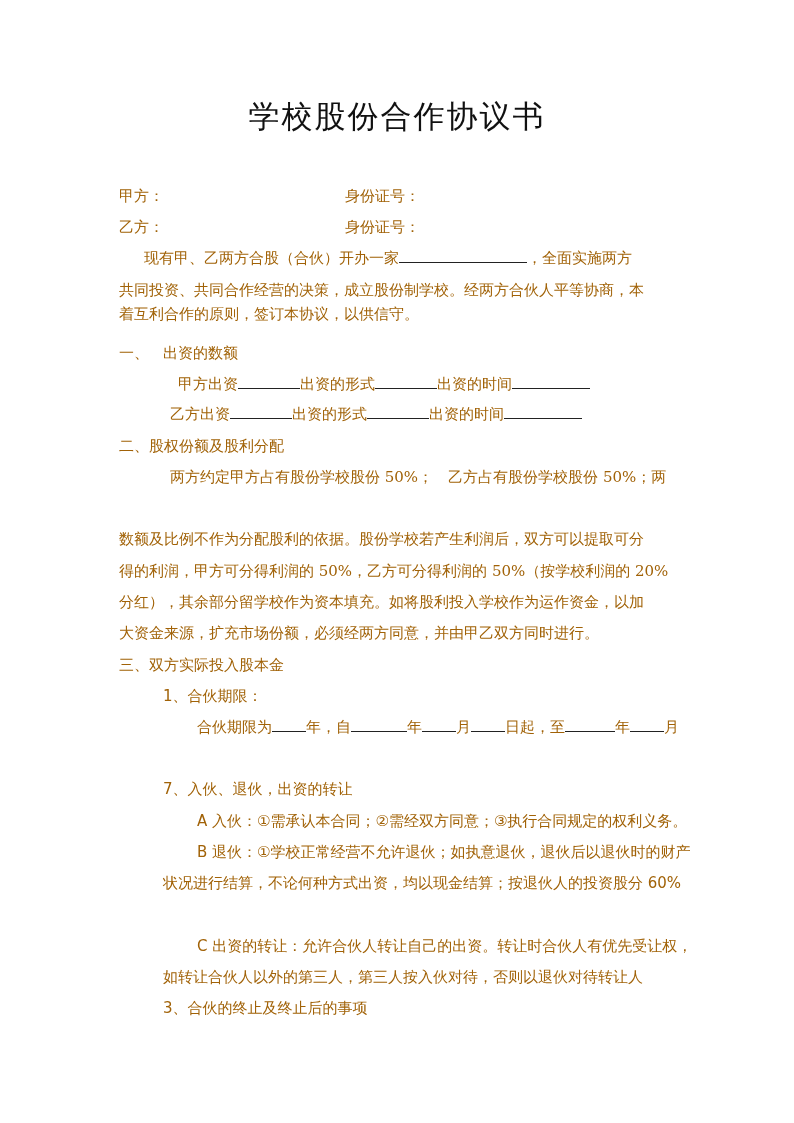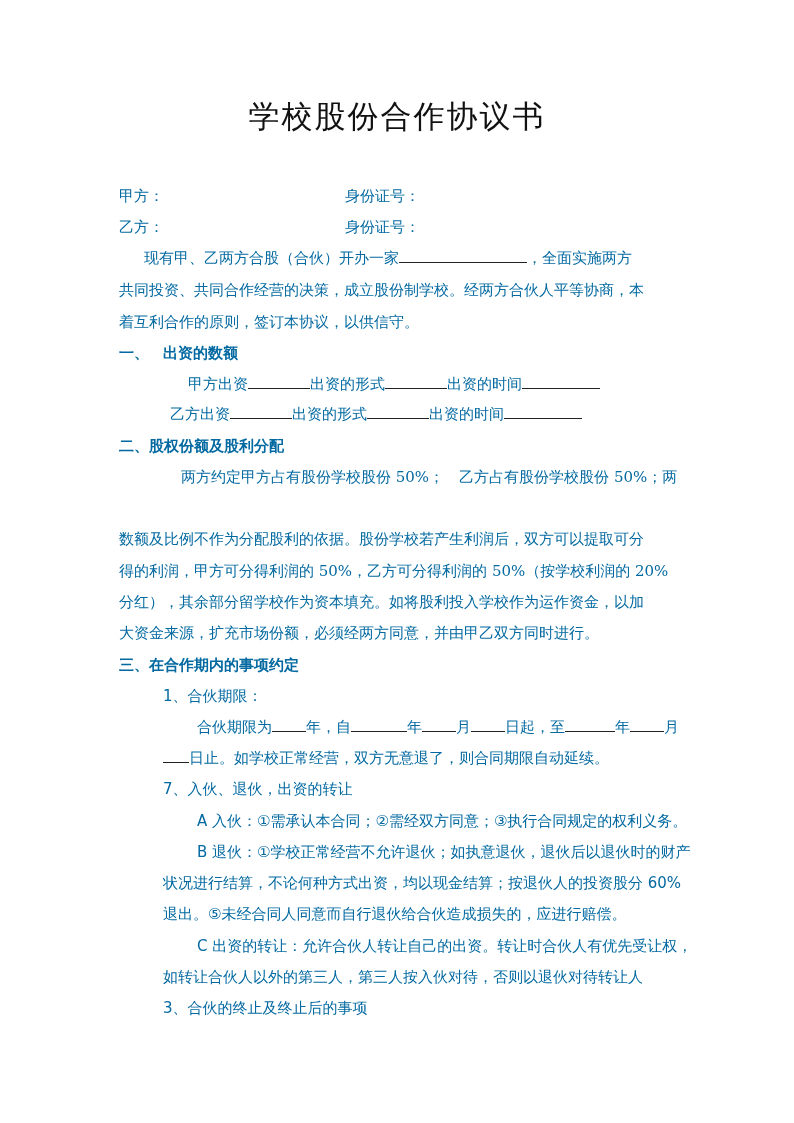--- a/index.html
+++ b/index.html
@@ -2,23 +2,23 @@
 <html><head>
   <meta charset="utf-8">
   <style>
     html, body { margin: 0; padding: 0; background: #ffffff; }
     body { width: 794px; height: 1123px; position: relative; overflow: hidden;
            font-family: "DejaVu Serif", "Liberation Serif", serif; color: #111; }
     .page { position: absolute; left: 0; top: 0; width: 794px; height: 1005px; background: #fff; }
     .title { position: absolute; left: 0; top: 96px; width: 794px; text-align: center;
              font-size: 31px; font-weight: normal; letter-spacing: 2px; color: #111;
              font-family: "DejaVu Sans", "Liberation Sans", sans-serif; }
-    .line { position: absolute; left: 119px; font-size: 15px; line-height: 20px; white-space: nowrap; color: #0369a1; }
+    .line { position: absolute; left: 119px; font-size: 15px; line-height: 20px; white-space: nowrap; color: #a16207; }
     .sans { font-family: "DejaVu Sans", "Liberation Sans", sans-serif; margin-left: 44px; }
-    .bold { font-weight: bold; }
+    .bold { font-weight: normal; }
     .blank { display: inline-block; border-bottom: 1px solid #222; height: 14px; vertical-align: baseline; }
     .party-id { position: absolute; left: 345px; }
   </style>
 </head>
 <body>
 
 <div class="page">
 
   <div class="title">学校股份合作协议书</div>
 
@@ -29,50 +29,46 @@
 
   <div class="line" style="top:217px;">
     <span>乙方：</span>
   </div>
   <div class="line party-id" style="top:217px;">身份证号：</div>
 
   <div class="line" style="top:248px; left:144px;">
     <span>现有甲、乙两方合股（合伙）开办一家</span><span class="blank" style="width:128px;"></span><span>，全面实施两方</span>
   </div>
   <div class="line" style="top:280px;">共同投资、共同合作经营的决策，成立股份制学校。经两方合伙人平等协商，本</div>
-  <div class="line" style="top:312px;">着互利合作的原则，签订本协议，以供信守。</div>
+  <div class="line" style="top:304px;">着互利合作的原则，签订本协议，以供信守。</div>
 
   <div class="line bold" style="top:343px;">
     <span>一、</span><span style="display:inline-block;width:14px;"></span><span>出资的数额</span>
   </div>
-  <div class="line" style="top:374px; left:188px;">
+  <div class="line" style="top:374px; left:178px;">
     <span>甲方出资</span><span class="blank" style="width:62px;"></span><span>出资的形式</span><span class="blank" style="width:62px;"></span><span>出资的时间</span><span class="blank" style="width:78px;"></span>
   </div>
   <div class="line" style="top:404px; left:170px;">
     <span>乙方出资</span><span class="blank" style="width:62px;"></span><span>出资的形式</span><span class="blank" style="width:62px;"></span><span>出资的时间</span><span class="blank" style="width:78px;"></span>
   </div>
 
   <div class="line bold" style="top:436px;">二、股权份额及股利分配</div>
-  <div class="line" style="top:467px; left:170px;margin-left:11px;">两方约定甲方占有股份学校股份 50%；　乙方占有股份学校股份 50%；两</div>
+  <div class="line" style="top:467px; left:170px;">两方约定甲方占有股份学校股份 50%；　乙方占有股份学校股份 50%；两</div>
   <div class="line" style="top:529px;">数额及比例不作为分配股利的依据。股份学校若产生利润后，双方可以提取可分</div>
   <div class="line" style="top:561px;">得的利润，甲方可分得利润的 50%，乙方可分得利润的 50%（按学校利润的 20%</div>
   <div class="line" style="top:592px;">分红），其余部分留学校作为资本填充。如将股利投入学校作为运作资金，以加</div>
   <div class="line" style="top:623px;">大资金来源，扩充市场份额，必须经两方同意，并由甲乙双方同时进行。</div>
 
-  <div class="line bold" style="top:655px;">三、在合作期内的事项约定</div>
+  <div class="line bold" style="top:655px;">三、双方实际投入股本金</div>
   <div class="line sans" style="top:686px;">1、合伙期限：</div>
   <div class="line sans" style="top:717px; left:153px;">
     <span>合伙期限为</span><span class="blank" style="width:34px;"></span><span>年，自</span><span class="blank" style="width:56px;"></span><span>年</span><span class="blank" style="width:34px;"></span><span>月</span><span class="blank" style="width:34px;"></span><span>日起，至</span><span class="blank" style="width:50px;"></span><span>年</span><span class="blank" style="width:34px;"></span><span>月</span>
-  </div>
-  <div class="line sans" style="top:748px;">
-    <span class="blank" style="width:26px;"></span><span>日止。如学校正常经营，双方无意退了，则合同期限自动延续。</span>
   </div>
 
   <div class="line sans" style="top:779px;">7、入伙、退伙，出资的转让</div>
   <div class="line sans" style="top:811px; left:153px;">A 入伙：①需承认本合同；②需经双方同意；③执行合同规定的权利义务。</div>
   <div class="line sans" style="top:842px; left:153px;">B 退伙：①学校正常经营不允许退伙；如执意退伙，退伙后以退伙时的财产</div>
   <div class="line sans" style="top:873px;">状况进行结算，不论何种方式出资，均以现金结算；按退伙人的投资股分 60%</div>
-  <div class="line sans" style="top:904px;">退出。⑤未经合同人同意而自行退伙给合伙造成损失的，应进行赔偿。</div>
   <div class="line sans" style="top:936px; left:153px;">C 出资的转让：允许合伙人转让自己的出资。转让时合伙人有优先受让权，</div>
   <div class="line sans" style="top:967px;">如转让合伙人以外的第三人，第三人按入伙对待，否则以退伙对待转让人</div>
   <div class="line sans" style="top:998px;">3、合伙的终止及终止后的事项</div>
 
 </div>
 
 </body></html>

